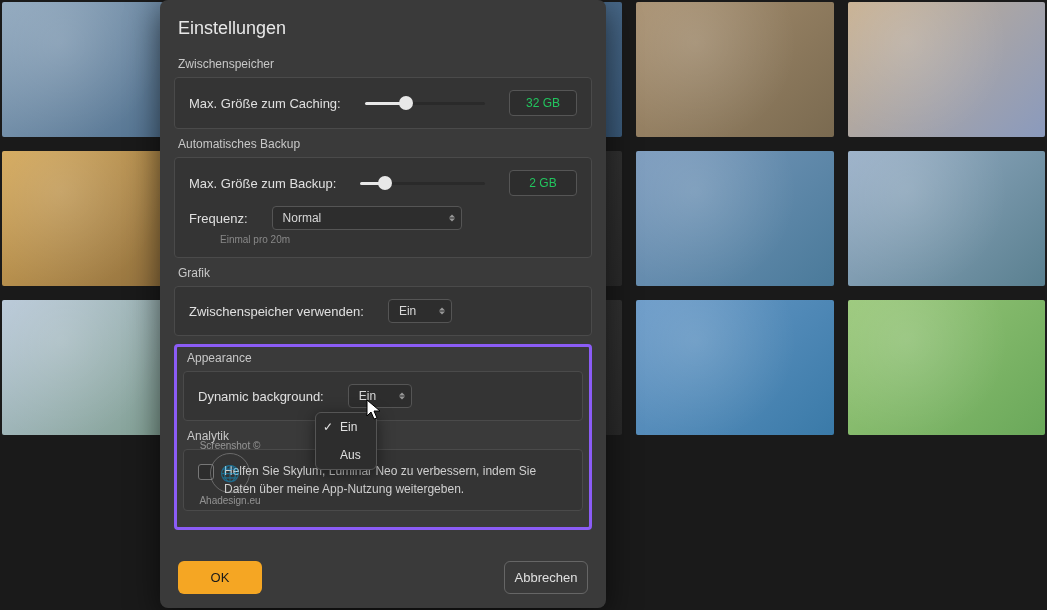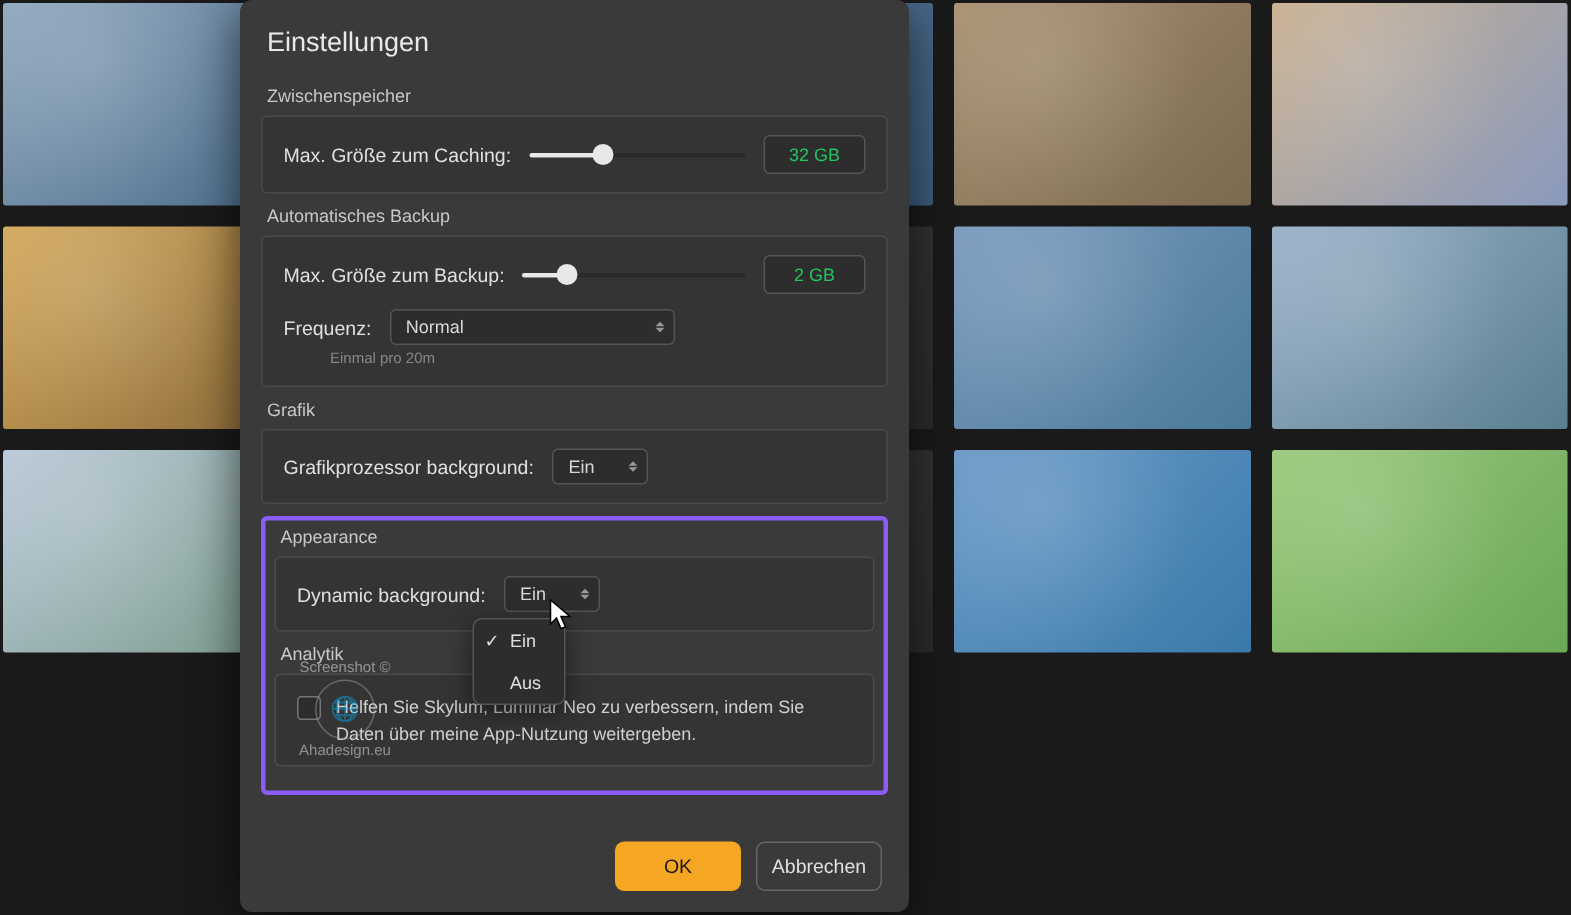--- a/index.html
+++ b/index.html
@@ -5,40 +5,40 @@
 *{margin:0;padding:0;box-sizing:border-box;font-family:"Segoe UI",Arial,sans-serif}
 body{width:1047px;height:610px;background:#1a1a1a;overflow:hidden;position:relative}
 .gallery{position:absolute;inset:0;display:grid;grid-template-columns:repeat(5,1fr);grid-auto-rows:135px;gap:14px;padding:2px 2px 0}
 .thumb{background:linear-gradient(135deg,var(--c1),var(--c2));border-radius:2px;position:relative;overflow:hidden}
 .thumb::before{content:"";position:absolute;inset:0;background:radial-gradient(circle at 30% 30%,rgba(255,255,255,.15),transparent 60%)}
 .dialog{position:absolute;left:160px;top:0;width:446px;height:608px;background:#3a3a3a;border-radius:8px;box-shadow:0 8px 32px rgba(0,0,0,.6);display:flex;flex-direction:column;padding:18px 0 14px}
 .dialog-title{color:#e8e8e8;font-size:18px;font-weight:400;padding:0 18px 10px}
 .scroll{flex:1;overflow-y:auto;padding:0 14px}
 .sec-label{color:#c8c8c8;font-size:12px;margin:8px 4px 6px}
 .panel{background:#343434;border:1px solid #4a4a4a;border-radius:4px;padding:12px 14px;margin-bottom:8px}
-.row{display:flex;align-items:center;gap:12px;margin-bottom:4px}
+.row{display:flex;align-items:center;gap:24px;margin-bottom:4px}
 .row:last-child{margin-bottom:0}
 .lbl{color:#e0e0e0;font-size:13px;white-space:nowrap}
 .slider{flex:1;height:22px;display:flex;align-items:center;position:relative;cursor:pointer}
 .slider-track{height:3px;background:#2a2a2a;width:100%;border-radius:2px;position:relative}
 .slider-fill{position:absolute;left:0;top:0;height:100%;background:#e8e8e8;border-radius:2px}
 .slider-thumb{position:absolute;width:14px;height:14px;background:#e8e8e8;border-radius:50%;top:50%;transform:translate(-50%,-50%)}
 .value-box{background:#2d2d2d;border:1px solid #555;border-radius:4px;padding:5px 10px;color:#22c55e;font-size:12px;min-width:68px;text-align:center}
 .sel{background:#2d2d2d;border:1px solid #555;border-radius:4px;padding:4px 22px 4px 10px;color:#d8d8d8;font-size:12px;position:relative;min-width:64px;cursor:pointer}
 .sel-chevs{position:absolute;right:6px;top:50%;transform:translateY(-50%);display:flex;flex-direction:column;gap:-1px}
 .chev-up,.chev-down{width:0;height:0;border-left:3px solid transparent;border-right:3px solid transparent}
 .chev-up{border-bottom:3px solid #999;margin-bottom:1px}
 .chev-down{border-top:3px solid #999}
 .hint{color:#888;font-size:10px;margin-left:31px;margin-top:4px}
 .appearance-box{border:3px solid #8b5cf6;border-radius:4px;padding:4px 6px 8px;margin-bottom:8px}
 .appearance-box .sec-label{margin-top:0}
 .check-row{display:flex;align-items:flex-start;gap:10px}
 .checkbox{width:16px;height:16px;border:1px solid #777;border-radius:3px;background:#2d2d2d;flex-shrink:0;margin-top:2px;cursor:pointer}
 .check-text{color:#d0d0d0;font-size:12px;line-height:1.5}
-.footer{display:flex;justify-content:flex-end;gap:10px;padding:14px 18px 0}
+.footer{display:flex;justify-content:space-between;gap:10px;padding:14px 18px 0}
 .btn{padding:8px 0;border-radius:6px;font-size:13px;border:none;cursor:pointer;width:84px;text-align:center}
 .btn-ok{background:#f5a623;color:#1a1a1a;font-weight:500}
 .btn-cancel{background:transparent;border:1px solid #666;color:#e0e0e0}
 .dropdown{position:absolute;left:315px;top:412px;width:62px;background:#2d2d2d;border:1px solid #555;border-radius:6px;box-shadow:0 4px 16px rgba(0,0,0,.5);z-index:10}
 .dd-item{padding:7px 10px 7px 24px;color:#e0e0e0;font-size:12px;position:relative;cursor:pointer}
 .dd-check{position:absolute;left:7px;top:50%;transform:translateY(-50%)}
 .cursor-arrow{position:absolute;left:366px;top:399px;z-index:20;pointer-events:none}
 .watermark{position:absolute;left:175px;top:438px;width:110px;height:70px;z-index:5;opacity:.45;display:flex;flex-direction:column;align-items:center;justify-content:center;pointer-events:none}
 .wm-text{color:#fff;font-size:10px;}
 .wm-circle{width:40px;height:40px;border:1px solid #aaa;border-radius:50%;margin:2px 0;display:flex;align-items:center;justify-content:center;font-size:16px;color:#ccc}
@@ -103,21 +103,21 @@
               <span class="chev-down"></span>
             </span>
         </div>
       </div>
       <div class="hint">Einmal pro 20m</div>
     </div>
 
     <div class="sec-label">Grafik</div>
     <div class="panel">
       <div class="row">
-        <span class="lbl">Grafikprozessor background:</span>
+        <span class="lbl">Zwischenspeicher verwenden:</span>
         <div class="sel">
           <span>Ein</span>
           <span class="sel-chevs">
               <span class="chev-up"></span>
               <span class="chev-down"></span>
             </span>
         </div>
       </div>
     </div>
 

